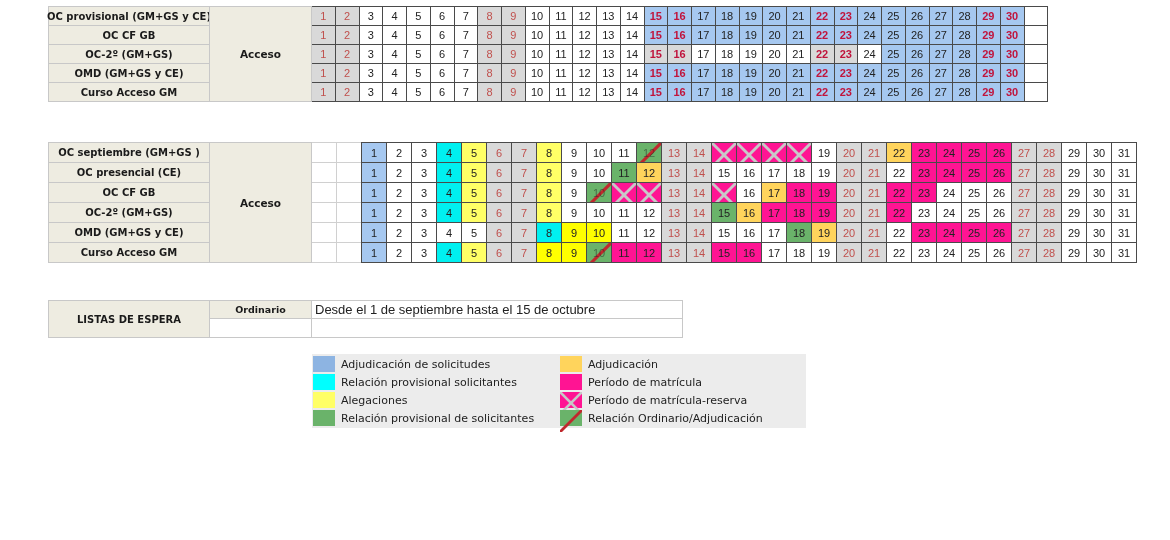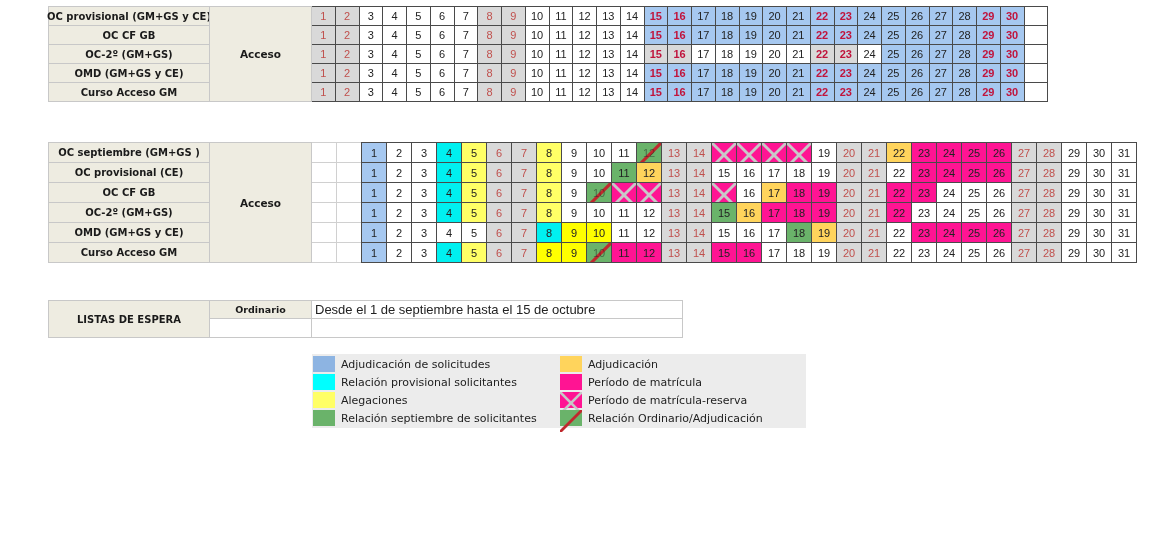--- a/index.html
+++ b/index.html
@@ -612,21 +612,21 @@
     </div>
     <div class="abs cell w" style="left:1061px;top:142px;width:26px;height:21px;">
       <span style="position:relative;z-index:1;">29</span>
     </div>
     <div class="abs cell w" style="left:1086px;top:142px;width:26px;height:21px;">
       <span style="position:relative;z-index:1;">30</span>
     </div>
     <div class="abs cell w" style="left:1111px;top:142px;width:26px;height:21px;">
       <span style="position:relative;z-index:1;">31</span>
     </div>
-    <div class="abs label" style="left:48px;top:162px;width:162px;height:21px;">OC provisional (CE)</div>
+    <div class="abs label" style="left:48px;top:162px;width:162px;height:21px;">OC presencial (CE)</div>
     <div class="abs cell e" style="left:311px;top:162px;width:26px;height:21px;"></div>
     <div class="abs cell e" style="left:336px;top:162px;width:26px;height:21px;"></div>
     <div class="abs cell b" style="left:361px;top:162px;width:26px;height:21px;">
       <span style="position:relative;z-index:1;">1</span>
     </div>
     <div class="abs cell w" style="left:386px;top:162px;width:26px;height:21px;">
       <span style="position:relative;z-index:1;">2</span>
     </div>
     <div class="abs cell w" style="left:411px;top:162px;width:26px;height:21px;">
       <span style="position:relative;z-index:1;">3</span>
@@ -1135,21 +1135,21 @@
     <div class="legend-item" style="left:313px;top:373px;height:18px;">
       <div class="swatch" style="background:#00ffff;"></div>
       <span>Relación provisional solicitantes</span>
     </div>
     <div class="legend-item" style="left:313px;top:391px;height:18px;">
       <div class="swatch" style="background:#ffff66;"></div>
       <span>Alegaciones</span>
     </div>
     <div class="legend-item" style="left:313px;top:409px;height:18px;">
       <div class="swatch" style="background:#6ab36a;"></div>
-      <span>Relación septiembre de solicitantes</span>
+      <span>Relación provisional de solicitantes</span>
     </div>
     <div class="legend-item" style="left:560px;top:355px;height:18px;">
       <div class="swatch" style="background:#ffd45c;"></div>
       <span>Adjudicación</span>
     </div>
     <div class="legend-item" style="left:560px;top:373px;height:18px;">
       <div class="swatch" style="background:#ff1493;"></div>
       <span>Período de matrícula</span>
     </div>
     <div class="legend-item" style="left:560px;top:391px;height:18px;">

